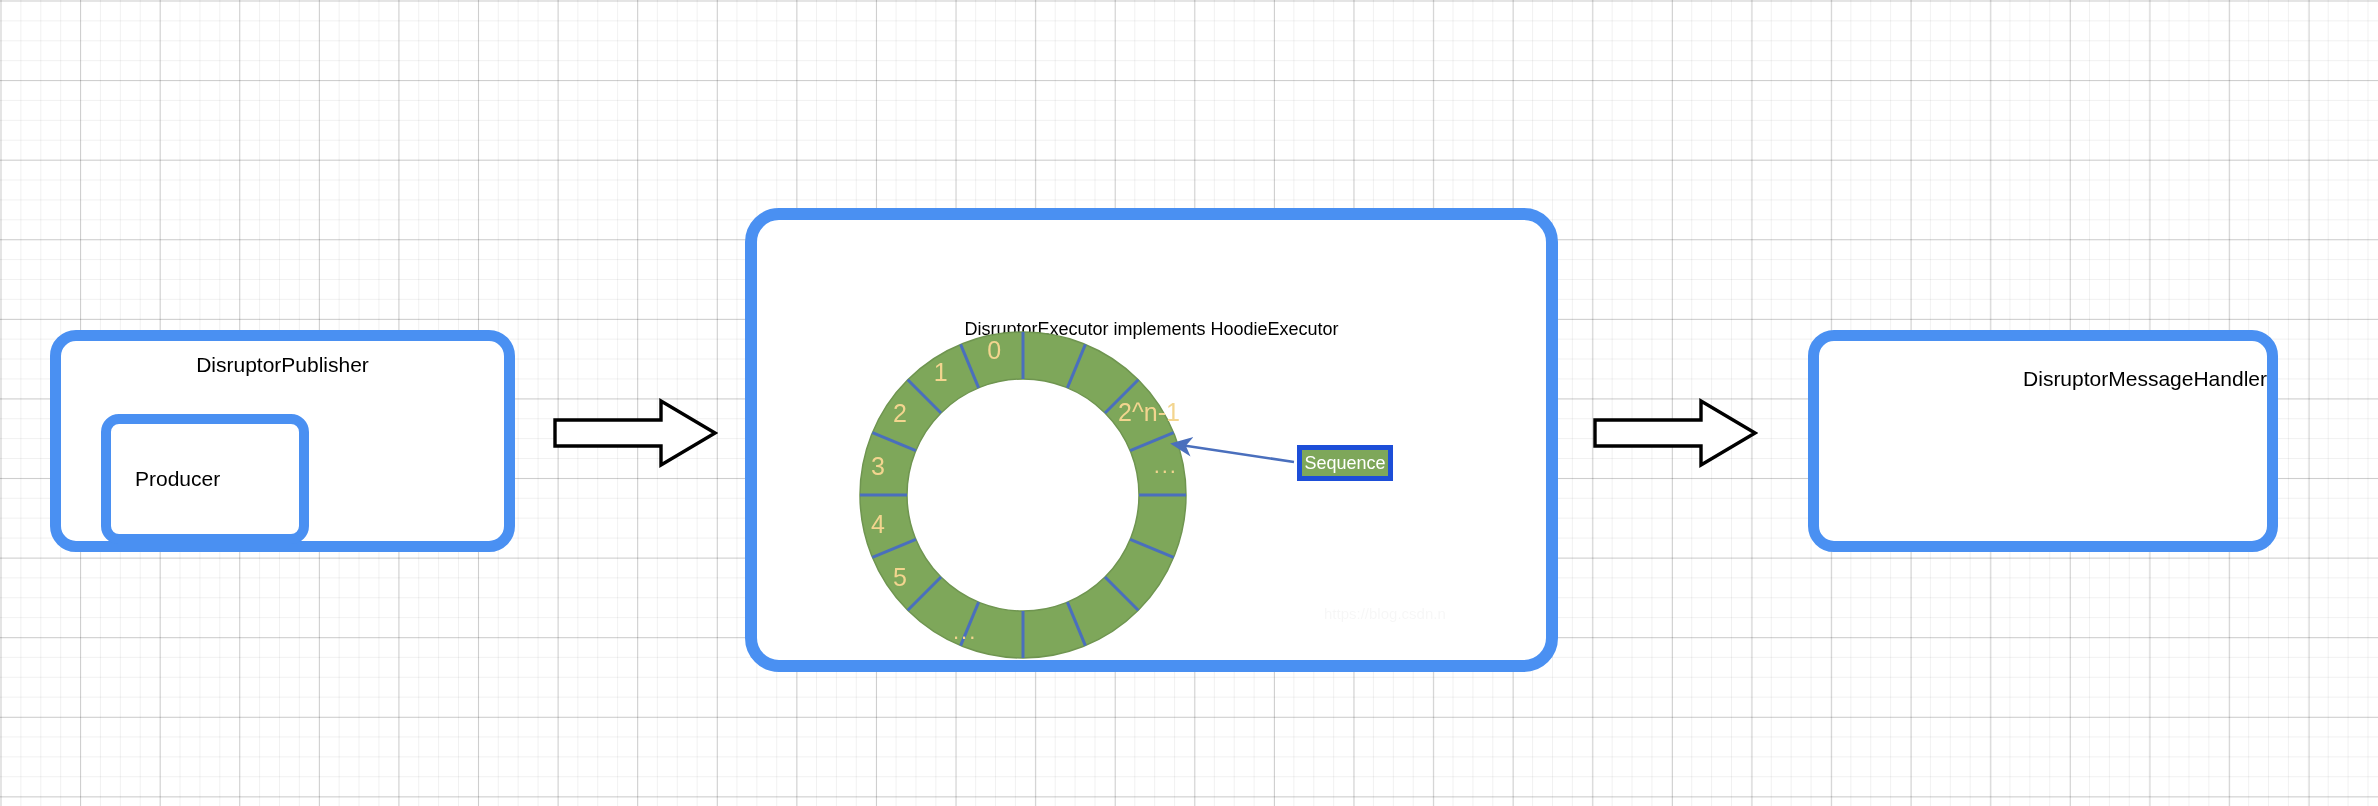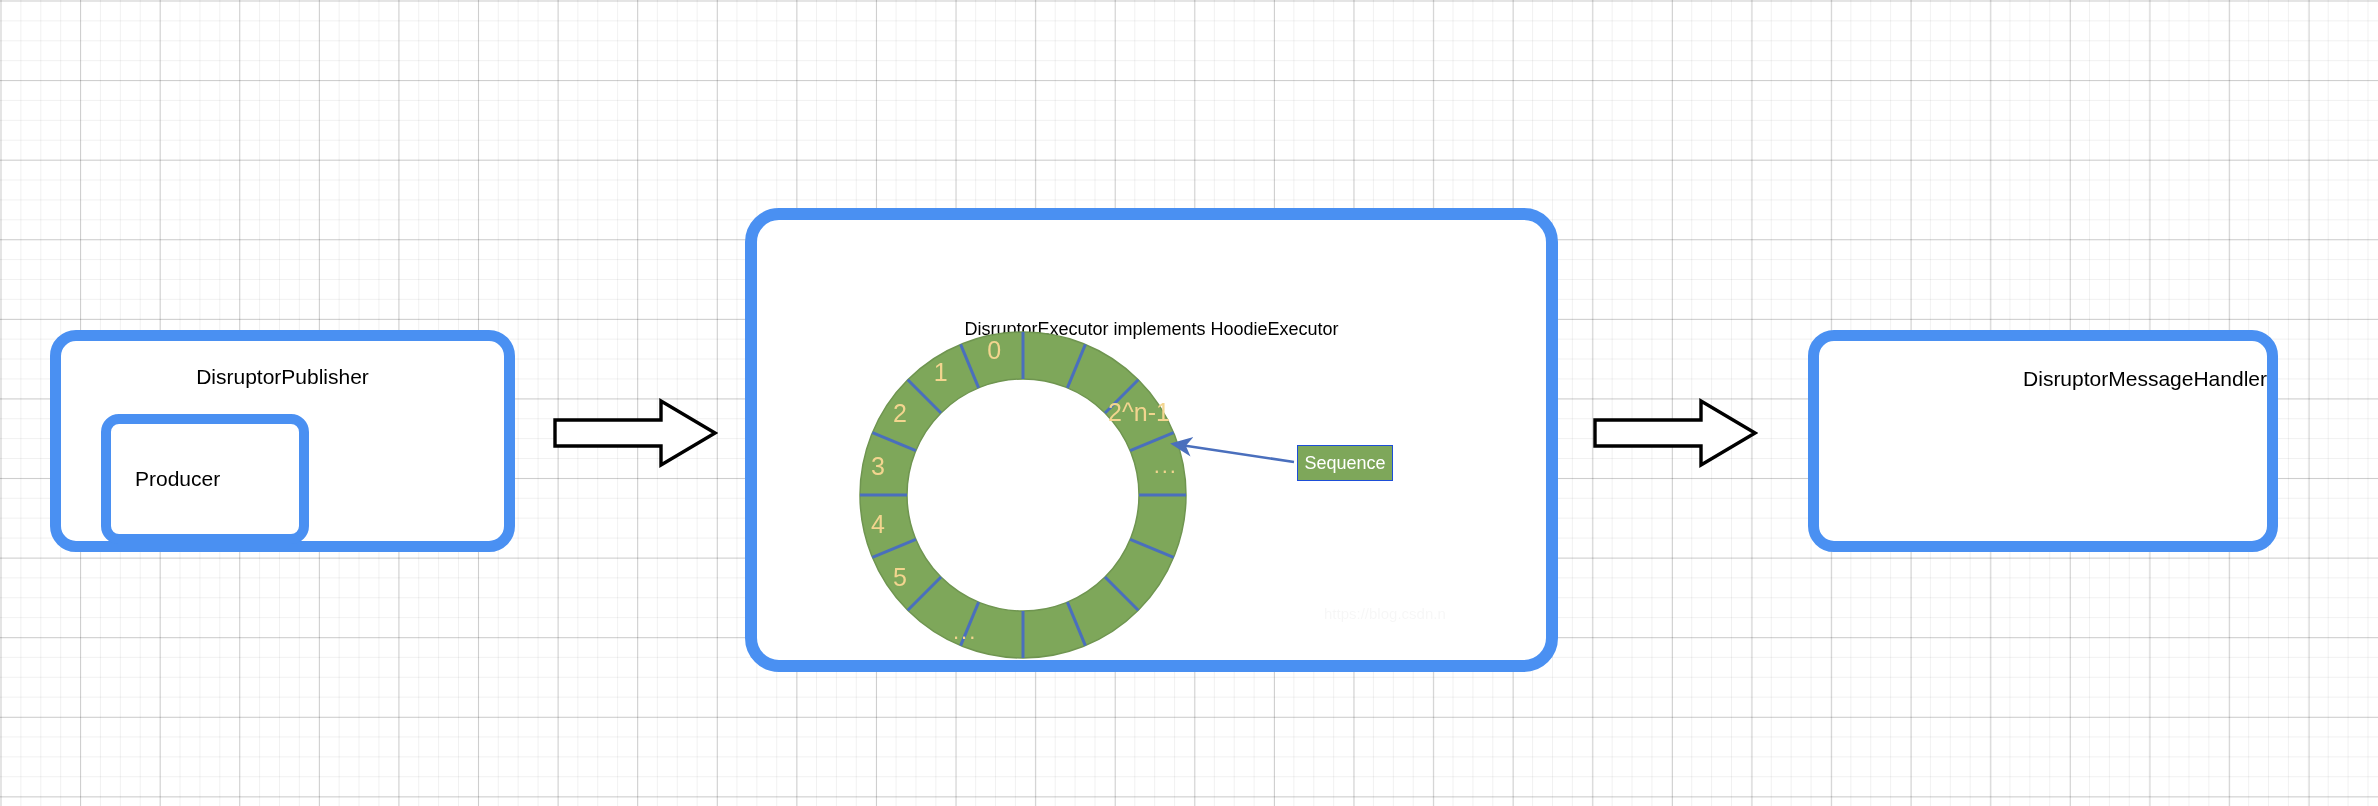--- a/index.html
+++ b/index.html
@@ -96,21 +96,21 @@
     pointer-events: none;
   }
   .ring-label.dots { font-size: 22px; letter-spacing: 2px; }
   .ring-label.big  { font-size: 25px; }
 
   
   .seq-box {
     position: absolute;
     box-sizing: border-box;
     background: #7ea75a;
-    border: 1px solid #1d4ed8;
+    border: 5px solid #1d4ed8;
     color: #ffffff;
     font-size: 18px;
     display: flex;
     align-items: center;
     justify-content: center;
     white-space: nowrap;
   }
   .seq-arrow { position: absolute; }
 
   
@@ -121,21 +121,21 @@
     white-space: nowrap;
     user-select: none;
   }
 </style>
 </head>
 <body>
 
 <div id="canvas">
 
   <div class="blue-box outer-box" style="left:50px; top:330px; width:465px; height:222px;">
-    <div class="box-title" style="top:24px;">DisruptorPublisher</div>
+    <div class="box-title" style="top:12px;">DisruptorPublisher</div>
     <div class="blue-box inner-box" style="left:40px; top:73px; width:208px; height:130px;">
       <div class="inner-label">Producer</div>
     </div>
   </div>
 
   <div class="block-arrow" style="left:553px; top:398px; width:165px; height:70px;">
     <svg width="165" height="70" viewBox="0 0 165 70" aria-hidden="true">
       <polygon points="2,22 108,22 108,3 162,35 108,67 108,48 2,48" fill="#ffffff" stroke="#000000" stroke-width="3.4" stroke-linejoin="miter"></polygon>
     </svg>
   </div>
@@ -167,21 +167,21 @@
           </g>
       </svg>
       <div id="ring-labels">
           <div class="ring-label big" style="left: 136.127px; top: 19.8438px; color: rgb(243, 213, 143);">0</div>
           <div class="ring-label big" style="left: 82.7756px; top: 41.9425px; color: rgb(243, 213, 143);">1</div>
           <div class="ring-label big" style="left: 41.9425px; top: 82.7756px; color: rgb(243, 213, 143);">2</div>
           <div class="ring-label big" style="left: 19.8438px; top: 136.127px; color: rgb(243, 213, 143);">3</div>
           <div class="ring-label big" style="left: 19.8438px; top: 193.873px; color: rgb(243, 213, 143);">4</div>
           <div class="ring-label big" style="left: 41.9425px; top: 247.224px; color: rgb(243, 213, 143);">5</div>
           <div class="ring-label dots" style="left: 107.172px; top: 301.235px; color: rgb(243, 213, 143);">...</div>
-          <div class="ring-label big" style="left: 281px; top: 81.6645px; color: rgb(243, 213, 143);">2^n-1</div>
+          <div class="ring-label big" style="left: 291px; top: 81.6645px; color: rgb(243, 213, 143);">2^n-1</div>
           <div class="ring-label dots" style="left: 307.81px; top: 134.645px; color: rgb(243, 213, 143);">...</div>
         </div>
     </div>
 
     <div class="seq-arrow" style="left:405px; top:208px; width:135px; height:40px;">
       <svg width="135" height="40" viewBox="0 0 135 40" aria-hidden="true">
         <defs>
           <marker id="seqhead" markerWidth="9" markerHeight="9" refX="7" refY="4.5" orient="auto" markerUnits="strokeWidth">
             <path d="M0,0.7 L8.5,4.5 L0,8.3 L2.4,4.5 Z" fill="#4a6fbd"></path>
           </marker>

